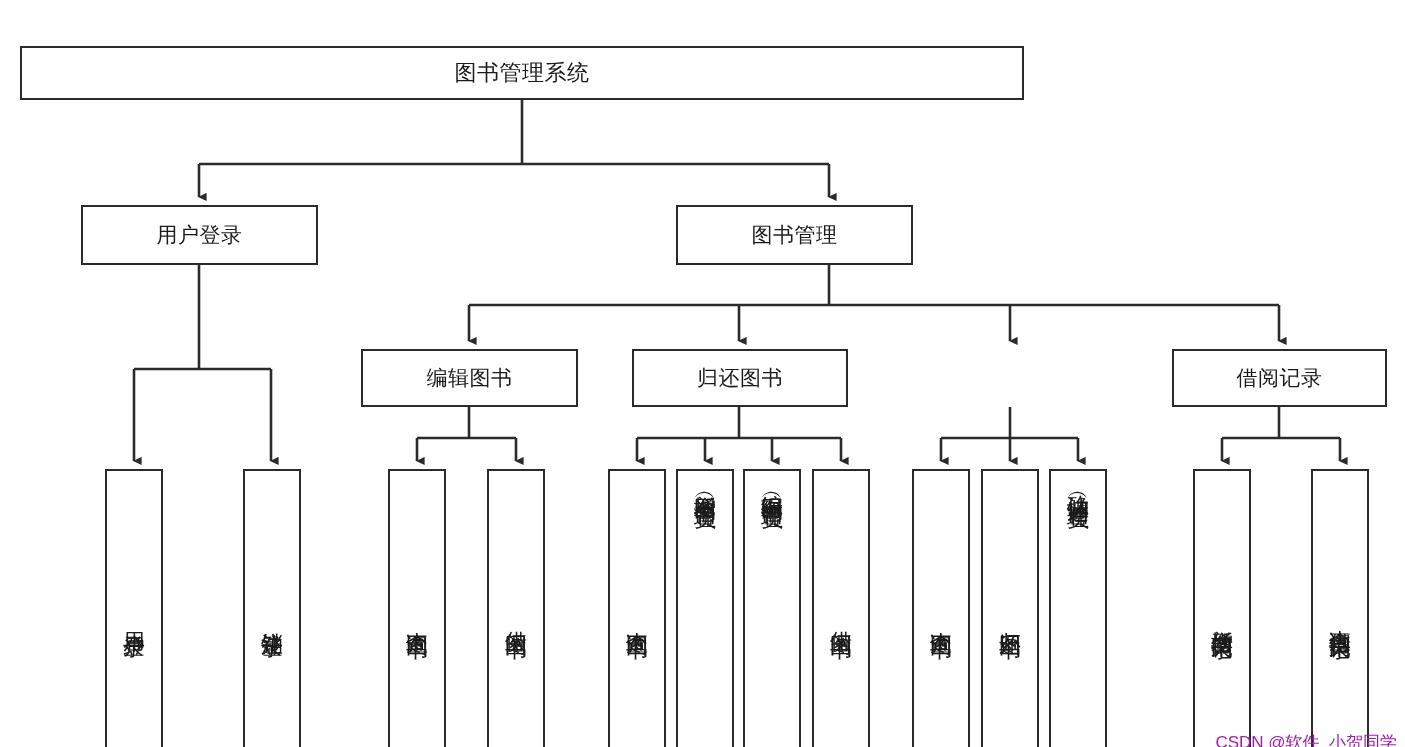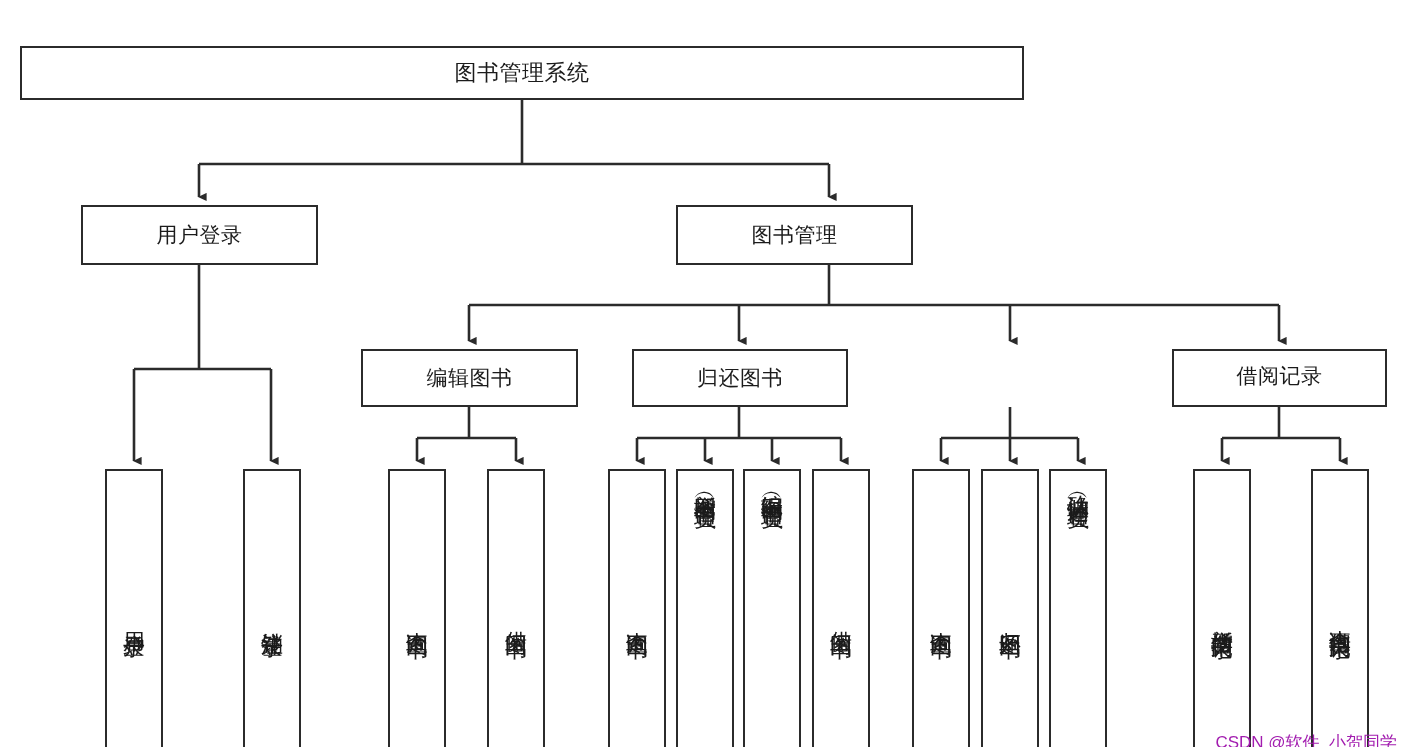--- a/index.html
+++ b/index.html
@@ -147,21 +147,21 @@
   <div class="node horiz" style="left:676px; top:172px; width:237px; height:60px;">
     <span class="node-label">图书管理</span>
   </div>
 
   <div class="node horiz" style="left:361px; top:316px; width:217px; height:58px;">
     <span class="node-label">编辑图书</span>
   </div>
   <div class="node horiz" style="left:632px; top:316px; width:216px; height:58px;">
     <span class="node-label">归还图书</span>
   </div>
-  <div class="node horiz" style="left:1172px; top:316px; width:215px; height:58px;font-family:Liberation Mono, monospace;">
+  <div class="node horiz" style="left:1172px; top:316px; width:215px; height:58px;">
     <span class="node-label">借阅记录</span>
   </div>
 
   <div class="node vert centered" style="left:105px; top:436px; width:58px; height:298px;">
     <span class="node-label">用户登录</span>
   </div>
   <div class="node vert centered" style="left:243px; top:436px; width:58px; height:298px;">
     <span class="node-label">注销登录</span>
   </div>
 

